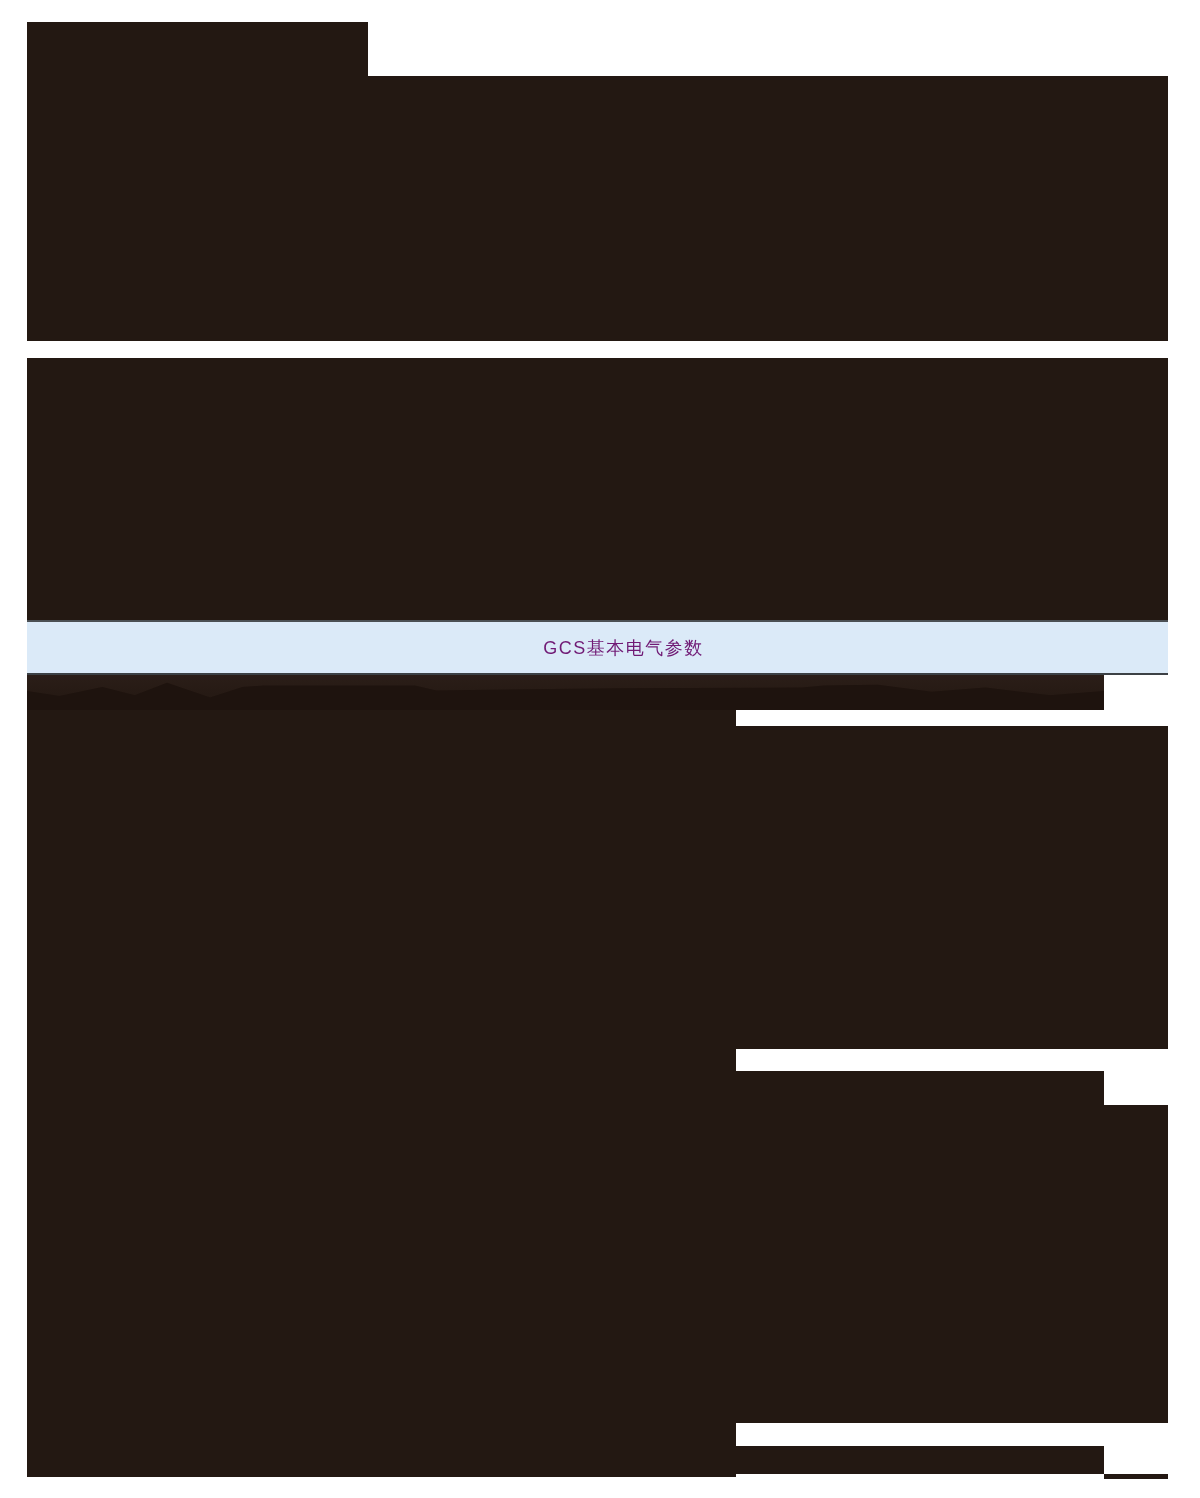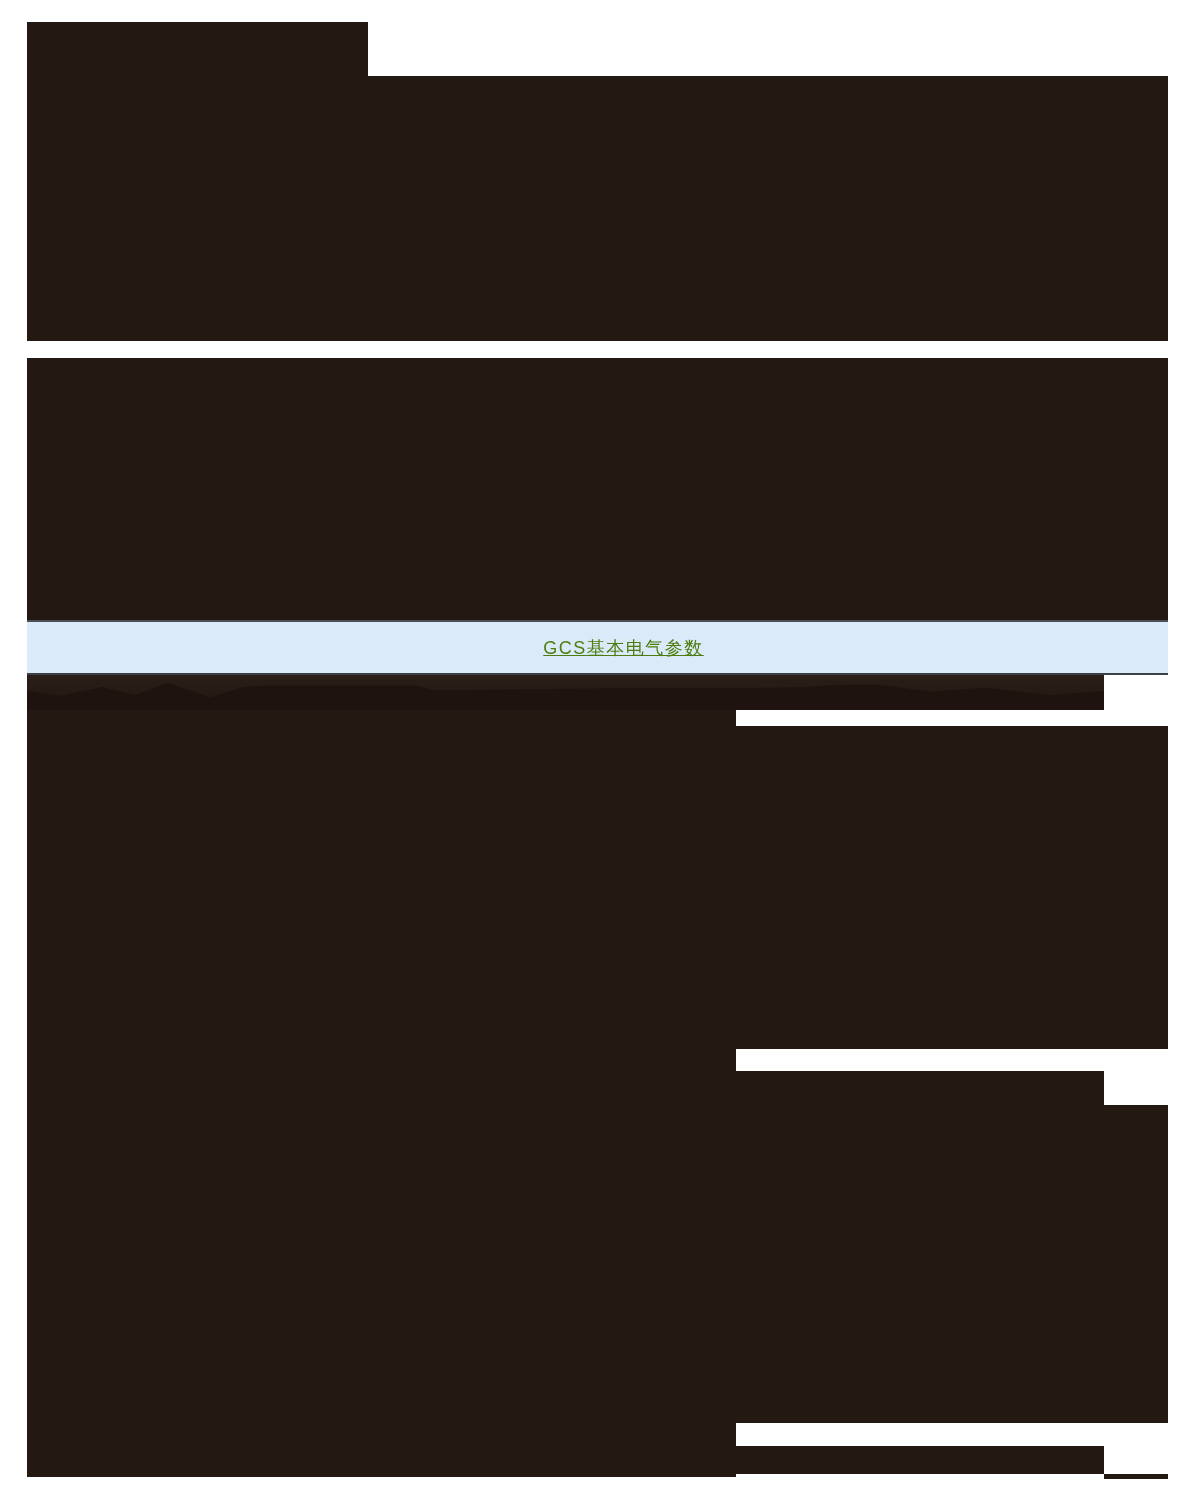--- a/index.html
+++ b/index.html
@@ -77,21 +77,21 @@
 <body>
 
 <div class="page">
 
   <div class="blk blk-a-tab" style="background: rgb(35, 24, 18);"></div>
   <div class="blk blk-a-main" style="background: rgb(35, 24, 18);"></div>
 
   <div class="blk blk-b" style="background: rgb(35, 24, 18);"></div>
 
   <div class="banner" style="background: rgb(219, 234, 248); border-top-color: rgb(75, 80, 84); border-bottom-color: rgb(60, 65, 69);">
-    <span class="banner-text" style="color: #4d7c0f; text-decoration: underline;">GCS基本电气参数</span>
+    <span class="banner-text" style="color: #701a75;">GCS基本电气参数</span>
   </div>
 
   <div class="blk blk-strip">
     <div class="ridge" style="background: rgb(30, 19, 14);"></div>
   </div>
 
   <div class="blk blk-left" style="background: rgb(35, 24, 18);"></div>
 
   <div class="blk blk-e" style="background: rgb(35, 24, 18);"></div>
 

